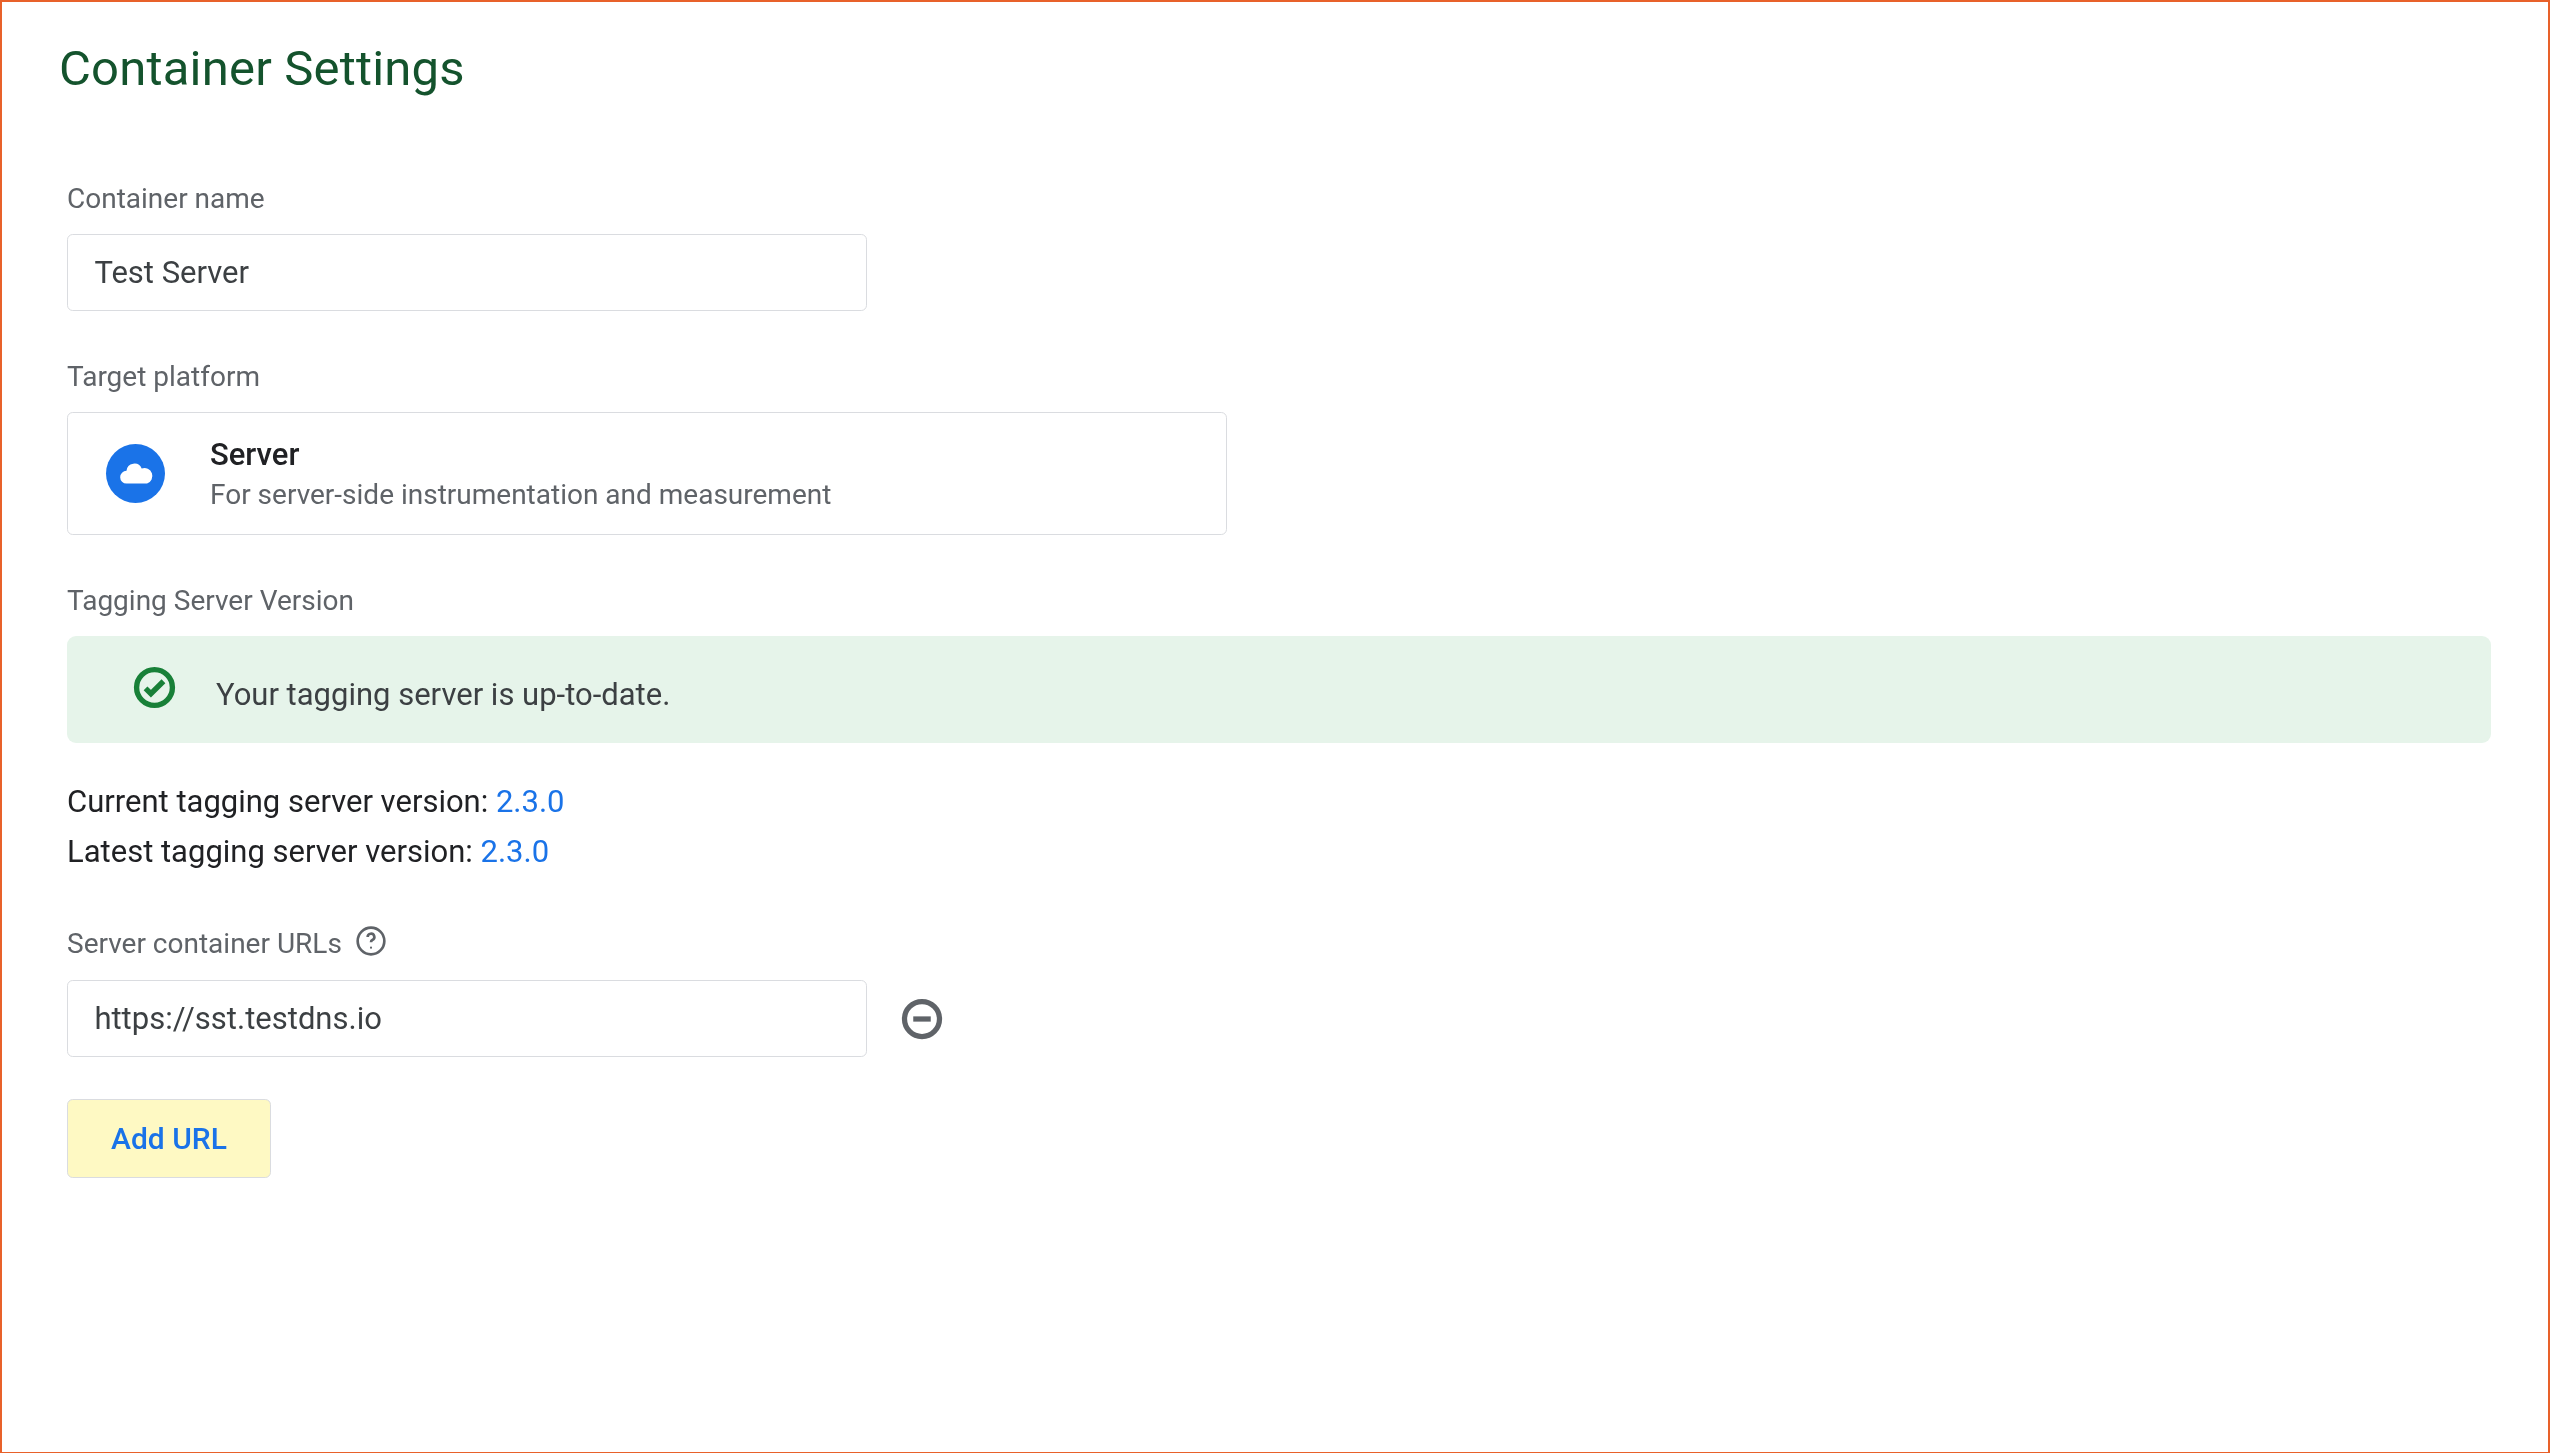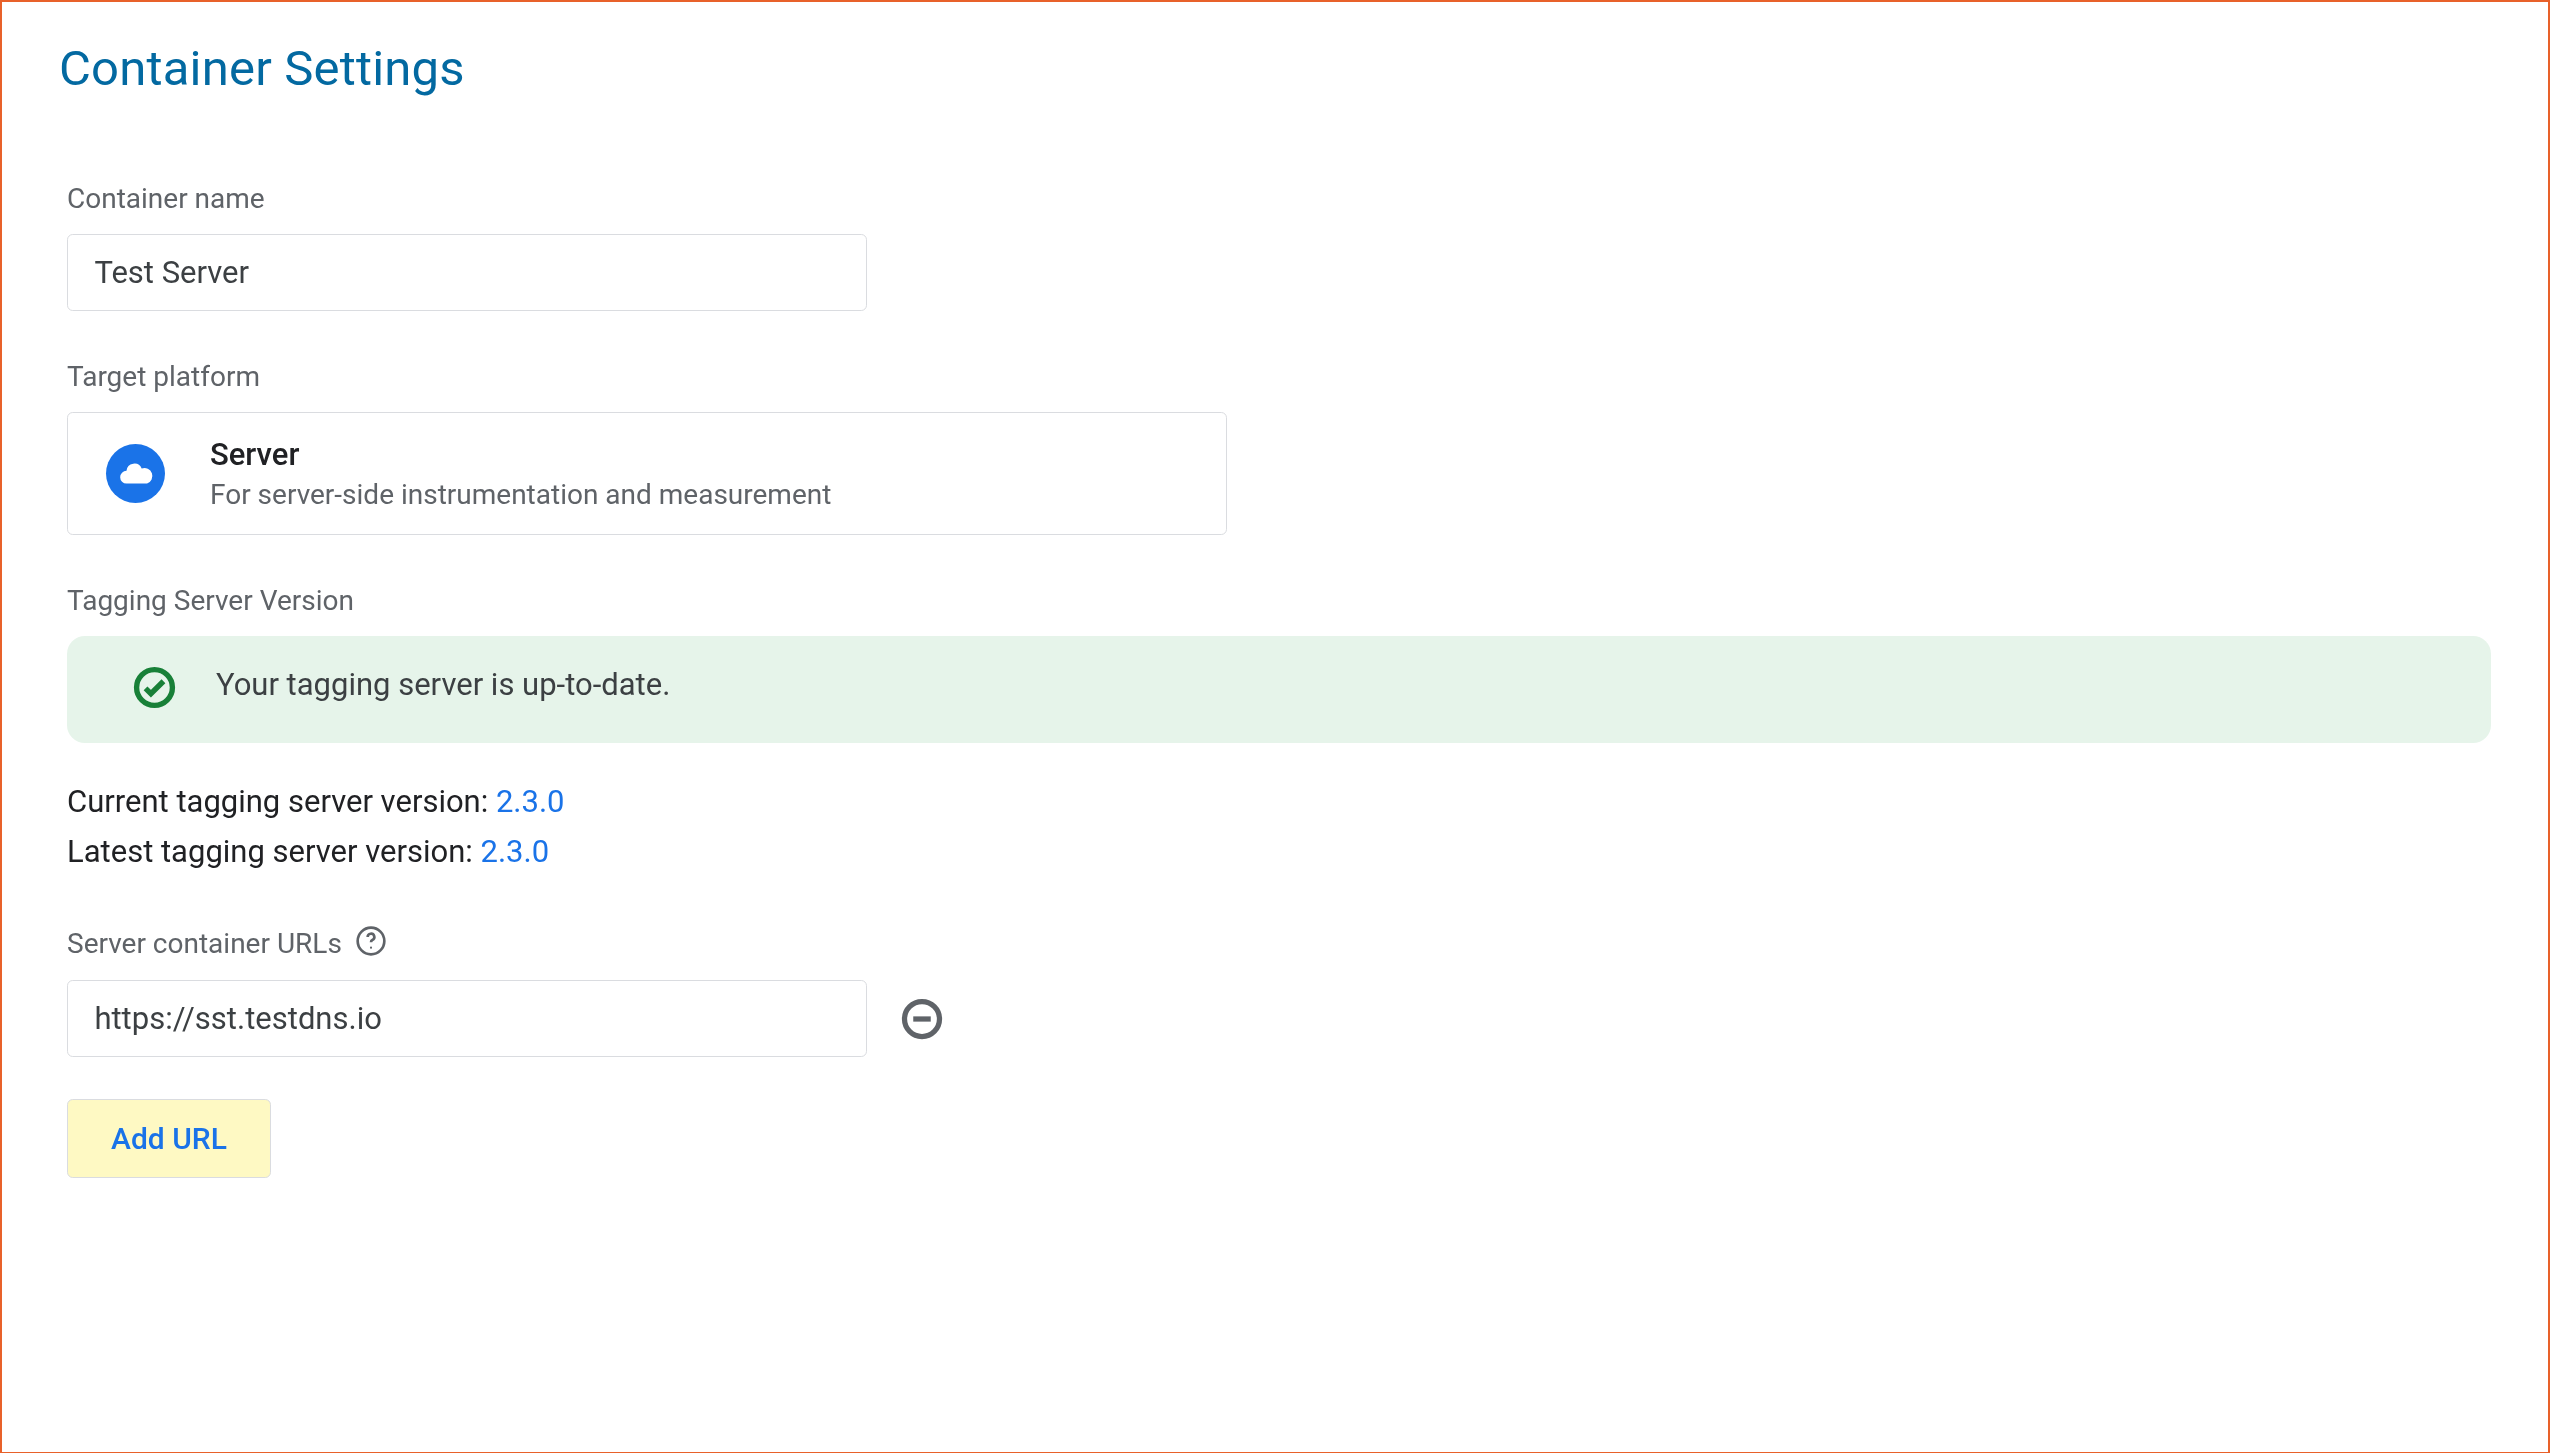--- a/index.html
+++ b/index.html
@@ -13,21 +13,21 @@
   .frame {
     width: 2550px;
     height: 1454px;
     border: 2.8px solid #e8612a;
     padding: 38px 57px 57px 57px;
     background: #fff;
   }
   .page-title {
     font-size: 49px;
     font-weight: 400;
-    color: #0369a1;
+    color: #14532d;
     margin: 0 0 85px 0;
     letter-spacing: 0.2px;
   }
   .field-label {
     font-size: 28px;
     color: #5f6368;
     margin-bottom: 19px;
     display: block;
     font-weight: 400;
   }
@@ -64,24 +64,24 @@
     align-items: center;
     justify-content: center;
     flex: 0 0 59px;
   }
   .cloud-icon-wrap svg { width: 38px; height: 38px; fill: #fff; }
   .platform-text { display: flex; flex-direction: column; gap: 5.7px; }
   .platform-title { font-size: 31px; font-weight: 500; color: #202124; }
   .platform-desc  { font-size: 28px; color: #5f6368; }
   .status-banner {
     background: #e6f4ea;
-    border-radius: 18px;
+    border-radius: 9px;
     padding: 30px 66px;
     display: flex;
-    align-items: flex-start;
+    align-items: flex-end;
     gap: 40px;
     margin-bottom: 34px;
     width: 100%;
   }
   .status-banner svg {
     width: 43px;
     height: 43px;
     stroke: #188038;
     fill: none;
     stroke-width: 3;

